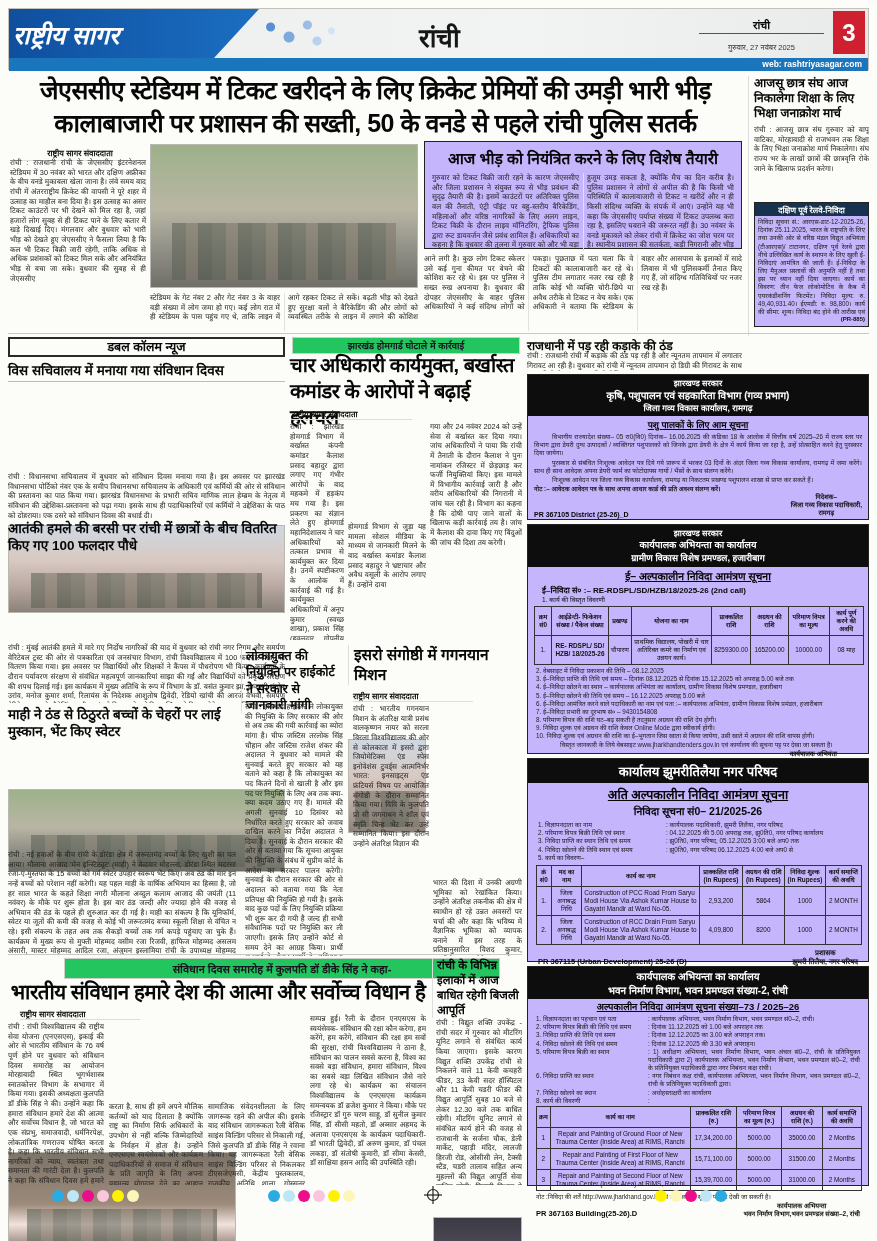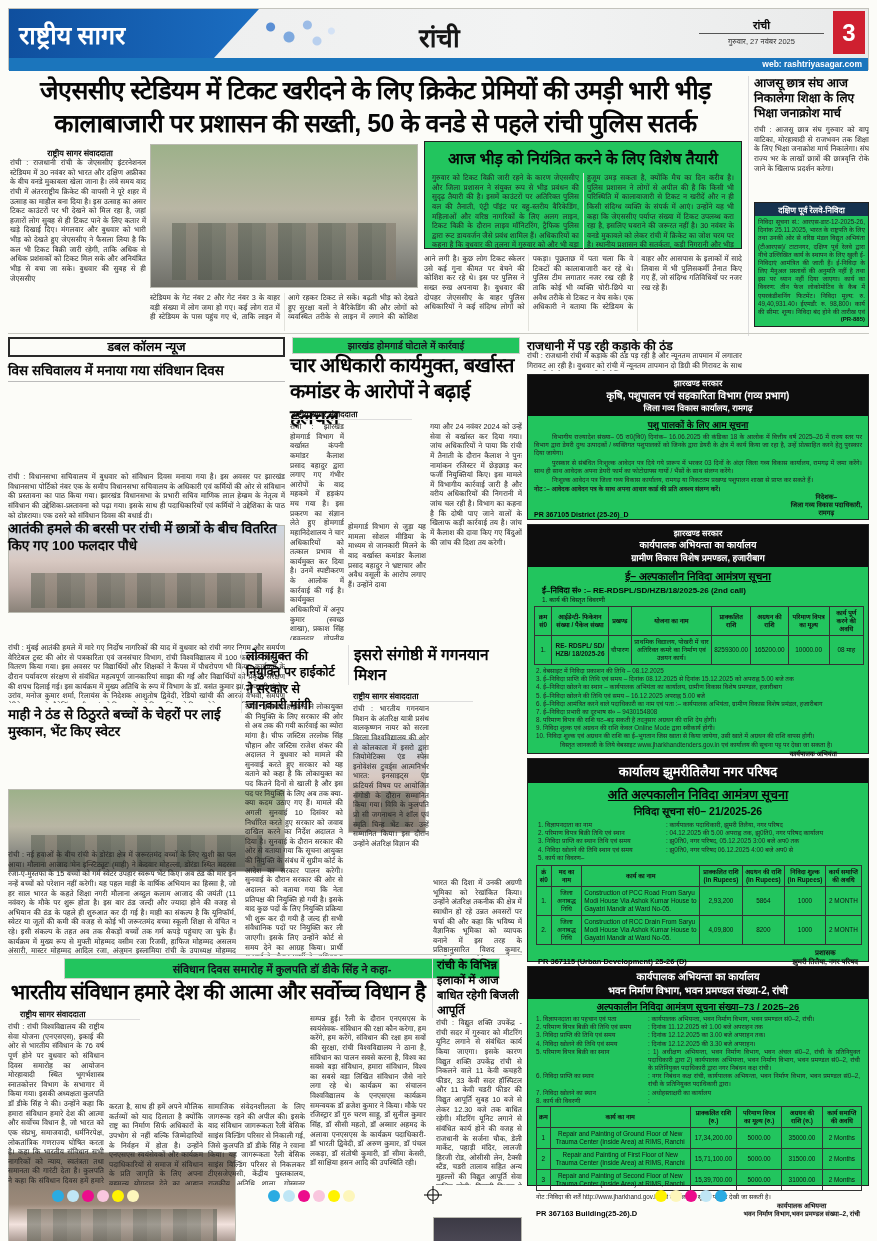--- a/index.html
+++ b/index.html
@@ -13,49 +13,49 @@
   .hl{font-weight:bold;color:#070707}
   .center{text-align:center}
   .photo{background:linear-gradient(180deg,#9db18a 0%,#b9b6a4 45%,#8e8e86 75%,#6f6f68 100%);
          border:1px solid #b9b9b0;position:relative;overflow:hidden}
   .photo:before{content:"";position:absolute;left:8%;top:55%;width:84%;height:40%;
          background:repeating-linear-gradient(90deg,#5a5f52 0 14px,#7c7466 14px 26px,#4c5246 26px 40px);opacity:.55}
   .photo.bldg{background:linear-gradient(180deg,#cfd8e2 0%,#d8c9c2 40%,#b9a9a2 70%,#8a8279 100%)}
   .photo.indoor{background:linear-gradient(180deg,#7d7468 0%,#9c8a7a 50%,#b0392f22 70%,#6e5d52 100%)}
   .photo.stage{background:linear-gradient(180deg,#3c3a45 0%,#6a6474 45%,#9a93a0 75%,#59545e 100%)}
   .blackbar{background:#0d0d0d;color:#fff;text-align:center;font-weight:bold}
-  .notice{border:1.5px solid #222;background:#22c55e}
+  .notice{border:1.5px solid #222;background:#c4b5fd}
   table.nt{border-collapse:collapse;width:100%}
   table.nt th,table.nt td{border:1px solid #333;font-size:6.4px;line-height:1.25;padding:2px 2px;text-align:center;vertical-align:middle}
   table.nt th{font-weight:bold}
   .prline{display:flex;justify-content:space-between;align-items:flex-end}
   .ujt{font-size:6.3px;line-height:1.3;text-align:justify;color:#222}
   .dotrow{display:flex;gap:3px}
   .dot{width:12px;height:12px;border-radius:50%}
   .kicker{background:#22c55e;border:1px solid #cfcfc9;font-weight:bold;text-align:center;color:#15151f}
   .rule{background:#c9c9c2;height:1px}
 </style>
 </head>
 <body>
 
 <div class="page">
 
   <div class="abs" style="left:8px;top:8px;width:861px;height:62px;border:1px solid #c3c3bc;background:linear-gradient(90deg,#eceded 0%,#f2f3f3 60%,#e9eaea 100%)">
     <div class="abs" style="left:0;top:0;width:250px;height:49px;background:linear-gradient(90deg,#0f4f9e,#1b6ec2);clip-path:polygon(0 0,100% 0,82% 100%,0 100%)"></div>
-    <div class="abs hl" style="left:10px;top:8px;font-size:25px;color:#ffffff;font-family:'Liberation Serif','DejaVu Serif',serif;">राष्ट्रीय सागर</div>
+    <div class="abs hl" style="left:4px;top:8px;font-size:25px;color:#ffffff;font-family:'Liberation Serif','DejaVu Serif',serif;font-style:italic">राष्ट्रीय सागर</div>
     <div class="abs" style="left:252px;top:6px;width:80px;height:40px;background:
       radial-gradient(circle at 12% 30%, #5b8fd4 0 4px, transparent 5px),
       radial-gradient(circle at 35% 55%, #7ea9de 0 5px, transparent 6px),
       radial-gradient(circle at 58% 25%, #9cbce6 0 4px, transparent 5px),
       radial-gradient(circle at 70% 65%, #b9d0ee 0 4px, transparent 5px),
       radial-gradient(circle at 88% 40%, #d4e2f5 0 3px, transparent 4px)"></div>
     <div class="abs hl" style="left:410px;top:10px;font-size:26px;color:#161616">रांची</div>
     <div class="abs" style="left:690px;top:8px;width:125px;text-align:center">
       <div class="hl" style="font-size:11px;border-bottom:1px solid #555;padding-bottom:1px">रांची</div>
-      <div style="font-size:7.5px;margin-top:2px;color:#333">गुरुवार, 27 नवंबर 2025</div>
+      <div style="font-size:7.5px;margin-top:8px;color:#333">गुरुवार, 27 नवंबर 2025</div>
     </div>
     <div class="abs hl center" style="left:824px;top:2px;width:32px;height:43px;background:#cf2030;color:#fff;font-size:24px;line-height:43px">3</div>
     <div class="abs" style="left:0;top:49px;width:100%;height:13px;background:#1b75bc">
       <div class="hl" style="position:absolute;right:6px;top:1px;font-size:8.5px;color:#fff">web: rashtriyasagar.com</div>
     </div>
   </div>
 
   <div class="abs" style="left:8px;top:74px;width:735px;height:66px">
     <div class="hl center" style="font-size:25px;line-height:33px;letter-spacing:-.5px">जेएससीए स्टेडियम में टिकट खरीदने के लिए क्रिकेट प्रेमियों की उमड़ी भारी भीड़</div>
     <div class="hl center" style="font-size:25px;line-height:33px;letter-spacing:-.5px">कालाबाजारी पर प्रशासन की सख्ती, 50 के वनडे से पहले रांची पुलिस सतर्क</div>

